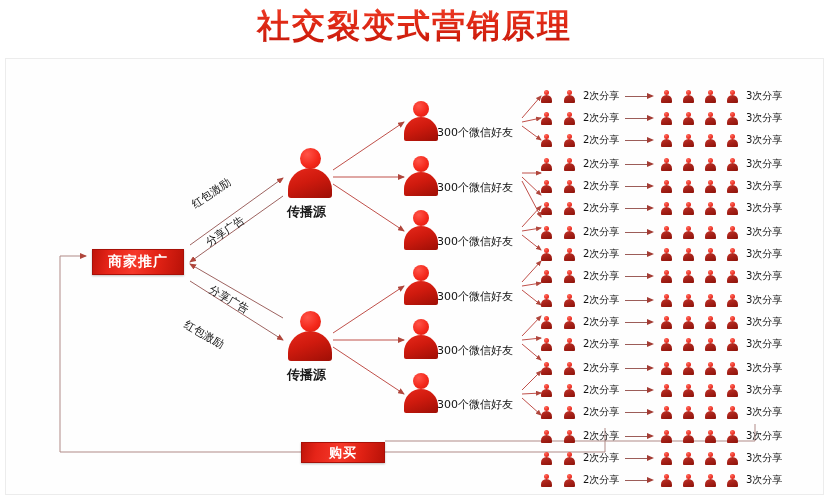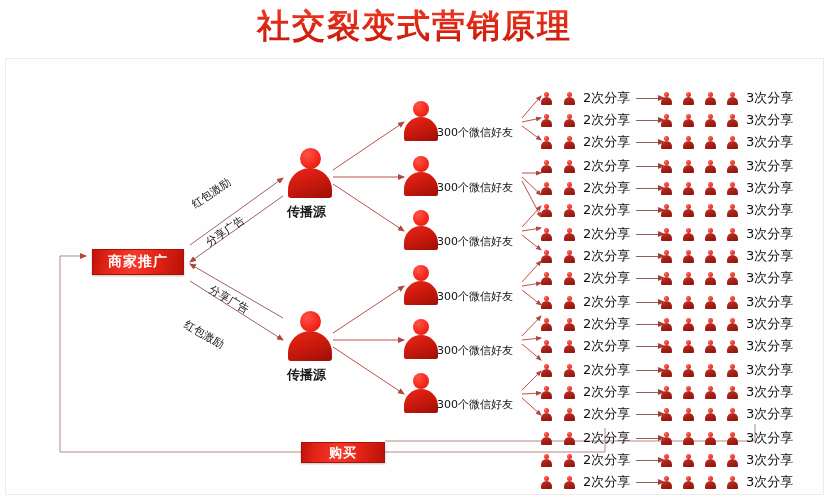--- a/index.html
+++ b/index.html
@@ -76,21 +76,21 @@
   .person-sm .b{
     left:0;bottom:0;width:11px;height:8px;border-radius:6px 6px 1px 1px;
     background:linear-gradient(160deg,#c63428 0%,#a52018 50%,#8d1309 100%);
   }
 
   
   .share-row{position:absolute;display:flex;align-items:center;white-space:nowrap;}
   .share-row .icons{display:flex;gap:12px;align-items:center;}
   .share-row .icons.g4{gap:11px;}
   .share-row .txt{
-    font-size:13px;color:#111;margin-left:8px;
+    font-size:10px;color:#111;margin-left:8px;
     font-family:"DejaVu Sans","Liberation Sans",sans-serif;
   }
   .share-row .arrow{
     margin-left:6px;width:30px;height:8px;position:relative;display:inline-block;
   }
   .share-row .arrow::before{
     content:"";position:absolute;left:0;top:3.5px;width:24px;height:1px;background:#9c5c58;
   }
   .share-row .arrow::after{
     content:"";position:absolute;left:22px;top:0.5px;

